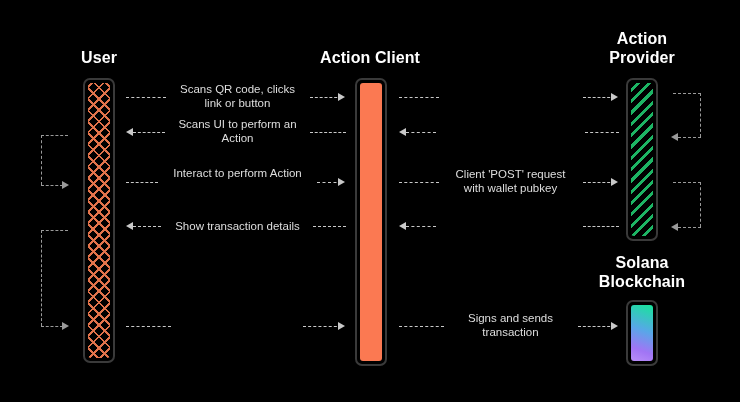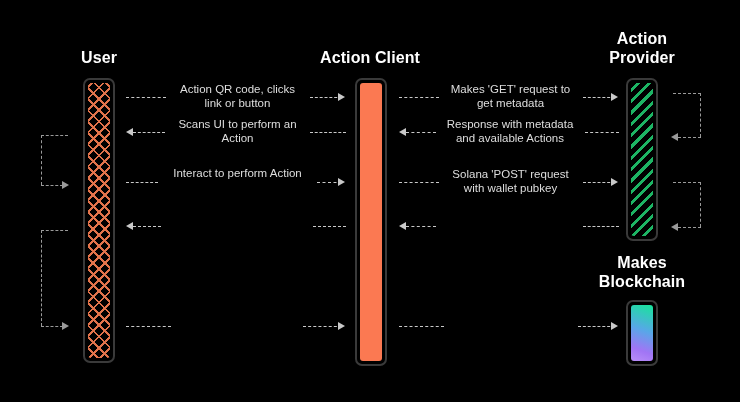--- a/index.html
+++ b/index.html
@@ -101,87 +101,86 @@
 
 <div id="diagram">
 
   <div class="lane-title" style="left:49px; top:48px; width:100px;">User</div>
 
   <div class="lane-title" style="left:295px; top:48px; width:150px;">Action Client</div>
 
   <div class="lane-title" style="left:582px; top:29px; width:120px;">Action
 Provider</div>
 
-  <div class="lane-title" style="left:582px; top:253px; width:120px;">Makes
+  <div class="lane-title" style="left:582px; top:253px; width:120px;">Solana
 Blockchain</div>
 
   <div class="pillar" style="left:83px; top:78px; width:32px; height:285px;">
     <div class="pillar-inner fill-user"></div>
   </div>
 
   <div class="pillar" style="left:355px; top:78px; width:32px; height:288px;">
     <div class="pillar-inner fill-client"></div>
   </div>
 
   <div class="pillar" style="left:626px; top:78px; width:32px; height:163px;">
     <div class="pillar-inner fill-provider"></div>
   </div>
 
   <div class="pillar" style="left:626px; top:300px; width:32px; height:66px;">
     <div class="pillar-inner fill-solana"></div>
   </div>
 
   <div class="dline" style="left:126px; top:97px; width:40px;"></div>
-  <div class="msg" style="left:150px; top:82px; width:175px;">Action QR code, clicks
+  <div class="msg" style="left:150px; top:82px; width:175px;">Scans QR code, clicks
 link or button</div>
   <div class="dline" style="left:310px; top:97px; width:32px;"></div>
   <div class="arrow arrow-right" style="left:338px; top:92.5px;"></div>
 
   <div class="arrow arrow-left" style="left:126px; top:127.5px;"></div>
   <div class="dline" style="left:133px; top:132px; width:32px;"></div>
   <div class="msg" style="left:150px; top:117px; width:175px;">Scans UI to perform an
 Action</div>
   <div class="dline" style="left:310px; top:132px; width:36px;"></div>
 
   <div class="dline" style="left:126px; top:182px; width:32px;"></div>
   <div class="msg" style="left:150px; top:166px; width:175px;">Interact to perform Action</div>
   <div class="dline" style="left:317px; top:182px; width:25px;"></div>
   <div class="arrow arrow-right" style="left:338px; top:177.5px;"></div>
 
   <div class="arrow arrow-left" style="left:126px; top:221.5px;"></div>
   <div class="dline" style="left:133px; top:226px; width:28px;"></div>
+  <div class="msg" style="left:150px; top:219px; width:175px;">Show transaction details</div>
   <div class="dline" style="left:313px; top:226px; width:33px;"></div>
 
   <div class="dline" style="left:126px; top:326px; width:45px;"></div>
   <div class="dline" style="left:303px; top:326px; width:39px;"></div>
   <div class="arrow arrow-right" style="left:338px; top:321.5px;"></div>
 
   <div class="dline" style="left:399px; top:97px; width:40px;"></div>
-  <div class="msg" style="left:423px; top:82px; width:175px;">Makes 'GET' request to
-get metadata</div>
   <div class="dline" style="left:583px; top:97px; width:32px;"></div>
   <div class="arrow arrow-right" style="left:611px; top:92.5px;"></div>
 
   <div class="arrow arrow-left" style="left:399px; top:127.5px;"></div>
   <div class="dline" style="left:406px; top:132px; width:30px;"></div>
-  <div class="msg" style="left:421px; top:117px; width:178px;">Response with metadata
-and available Actions</div>
   <div class="dline" style="left:585px; top:132px; width:34px;"></div>
 
   <div class="dline" style="left:399px; top:182px; width:40px;"></div>
-  <div class="msg" style="left:423px; top:167px; width:175px;">Solana 'POST' request
+  <div class="msg" style="left:423px; top:167px; width:175px;">Client 'POST' request
 with wallet pubkey</div>
   <div class="dline" style="left:583px; top:182px; width:32px;"></div>
   <div class="arrow arrow-right" style="left:611px; top:177.5px;"></div>
 
   <div class="arrow arrow-left" style="left:399px; top:221.5px;"></div>
   <div class="dline" style="left:406px; top:226px; width:30px;"></div>
   <div class="dline" style="left:583px; top:226px; width:36px;"></div>
 
   <div class="dline" style="left:399px; top:326px; width:45px;"></div>
+  <div class="msg" style="left:423px; top:311px; width:175px;">Signs and sends
+transaction</div>
   <div class="dline" style="left:578px; top:326px; width:37px;"></div>
   <div class="arrow arrow-right" style="left:611px; top:321.5px;"></div>
 
   <div class="dline dline-dim" style="left:41px; top:135px; width:27px;"></div>
   <div class="dline-v" style="left:41px; top:135px; height:50px;"></div>
   <div class="dline dline-dim" style="left:41px; top:185px; width:22px;"></div>
   <div class="arrow arrow-dim arrow-right" style="left:62px; top:180.5px;"></div>
 
   <div class="dline dline-dim" style="left:41px; top:230px; width:27px;"></div>
   <div class="dline-v" style="left:41px; top:230px; height:96px;"></div>

